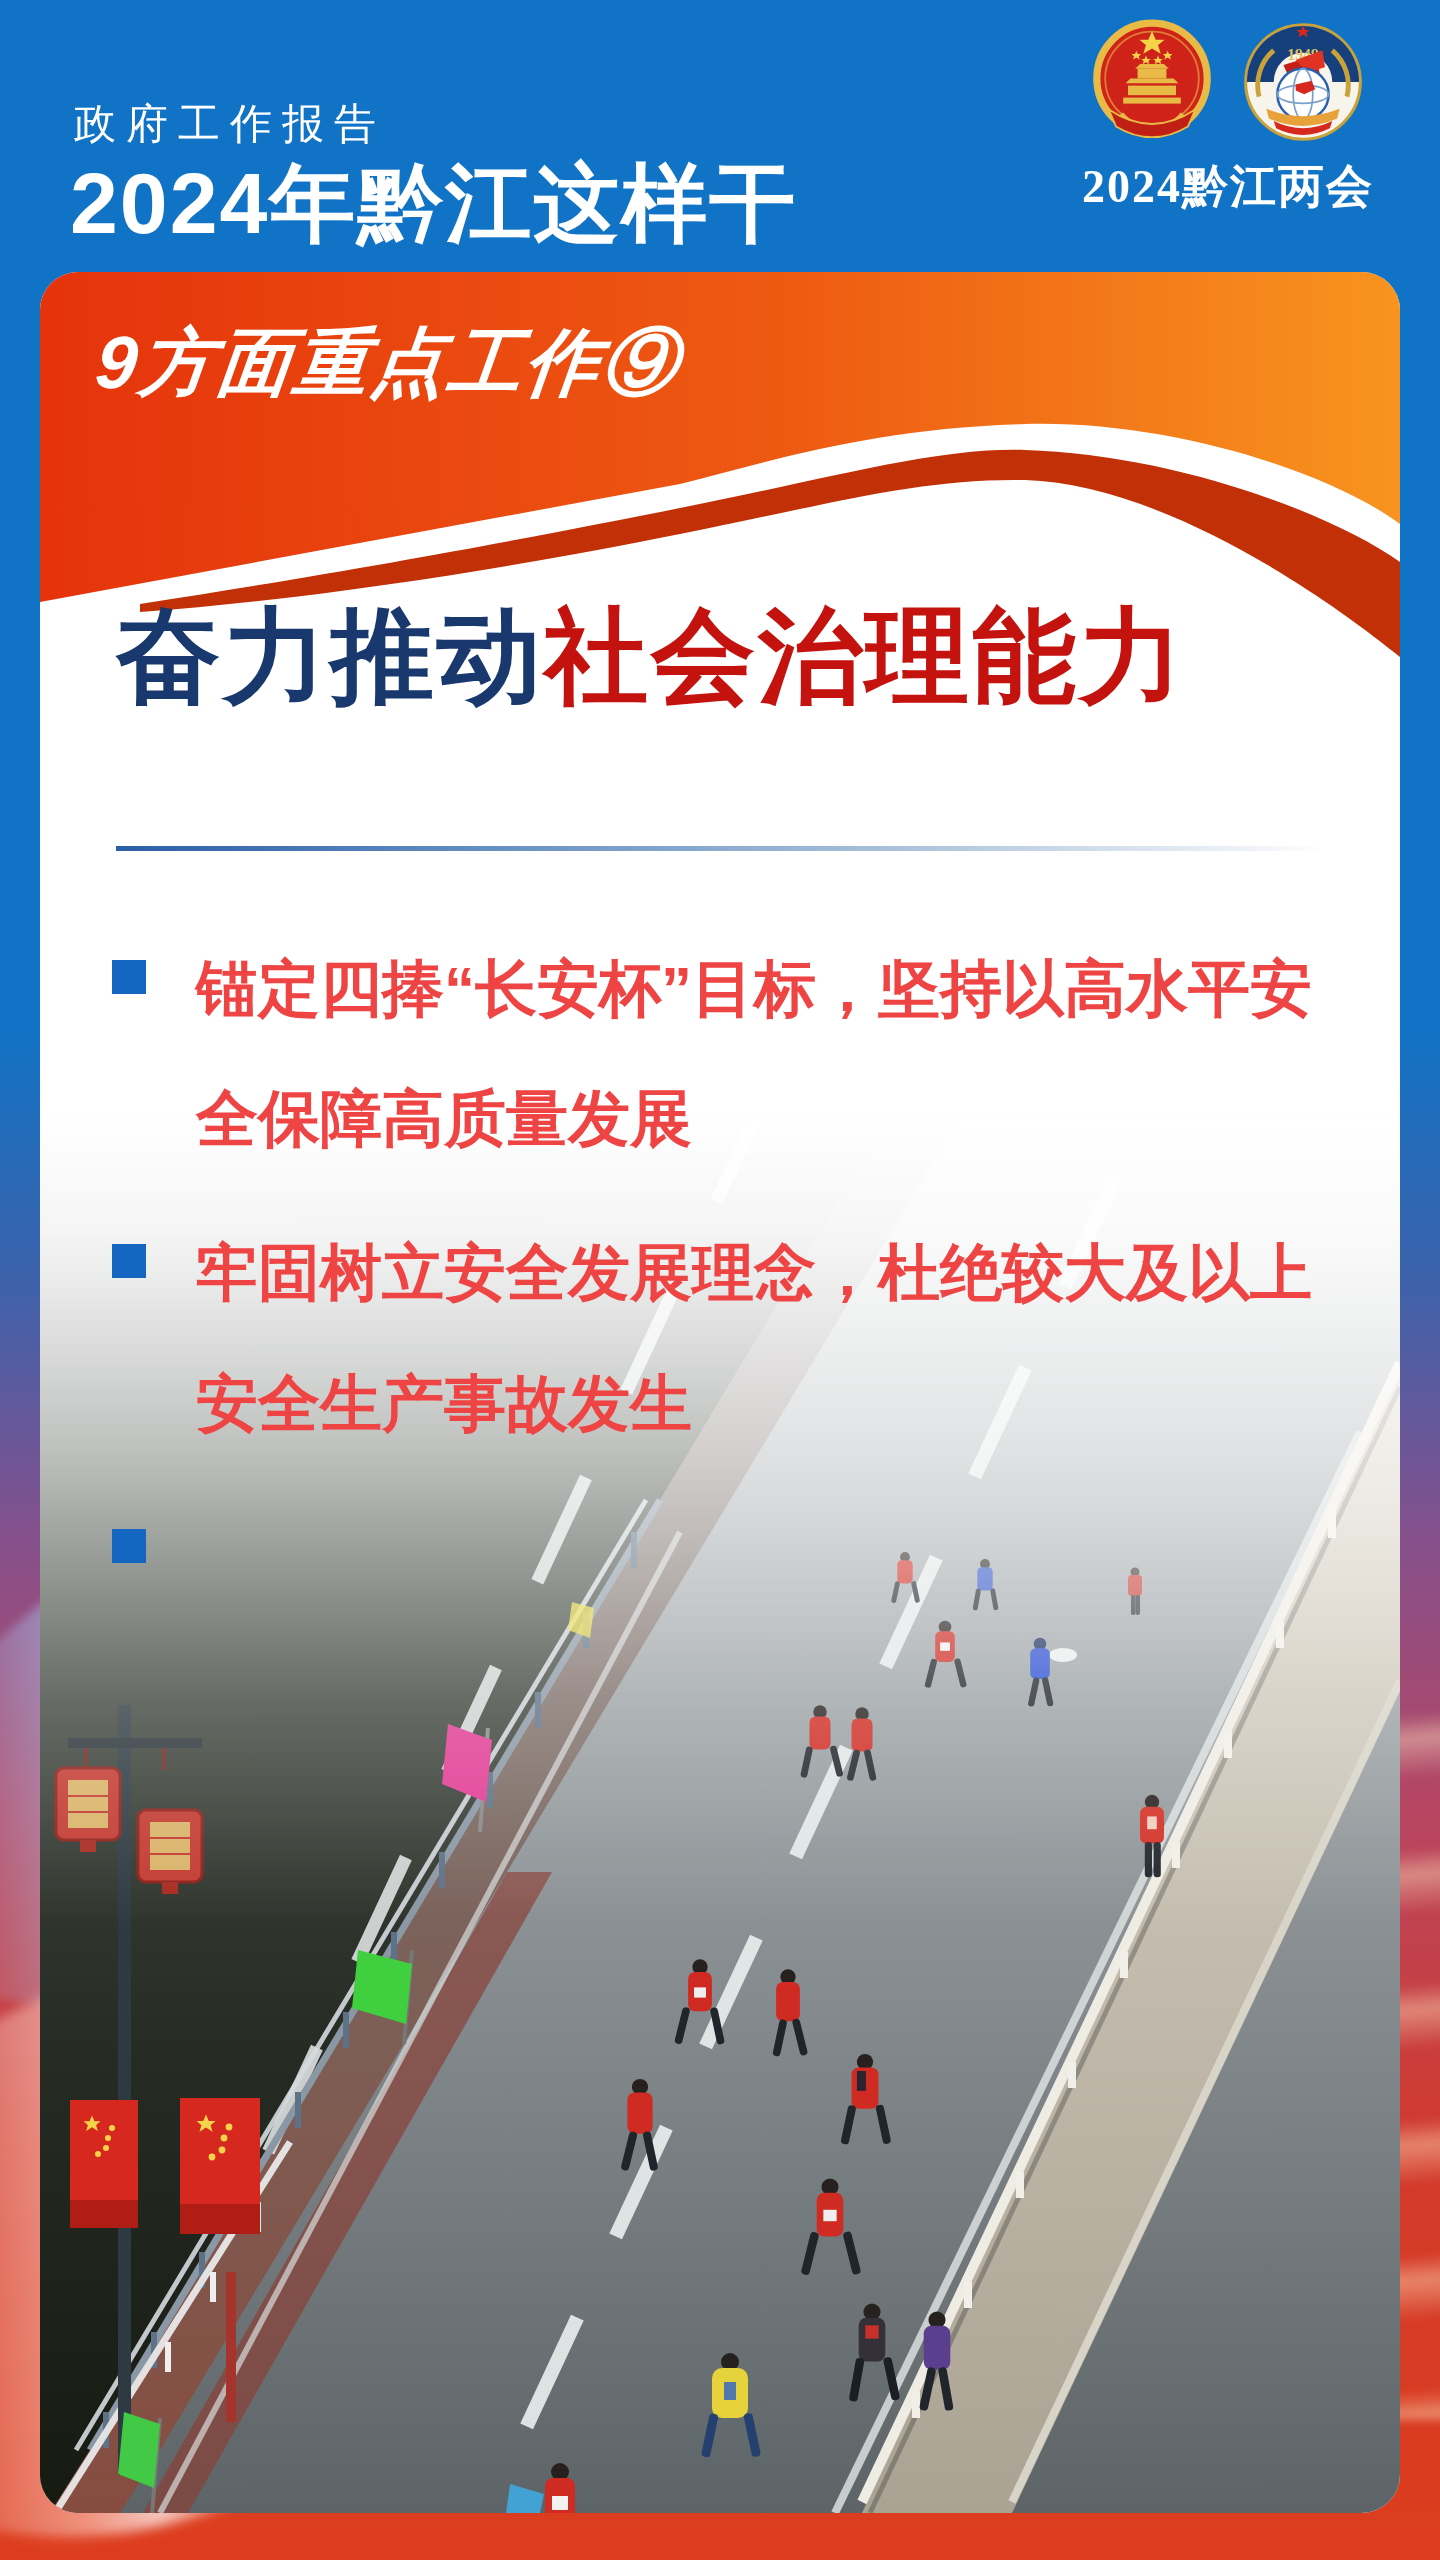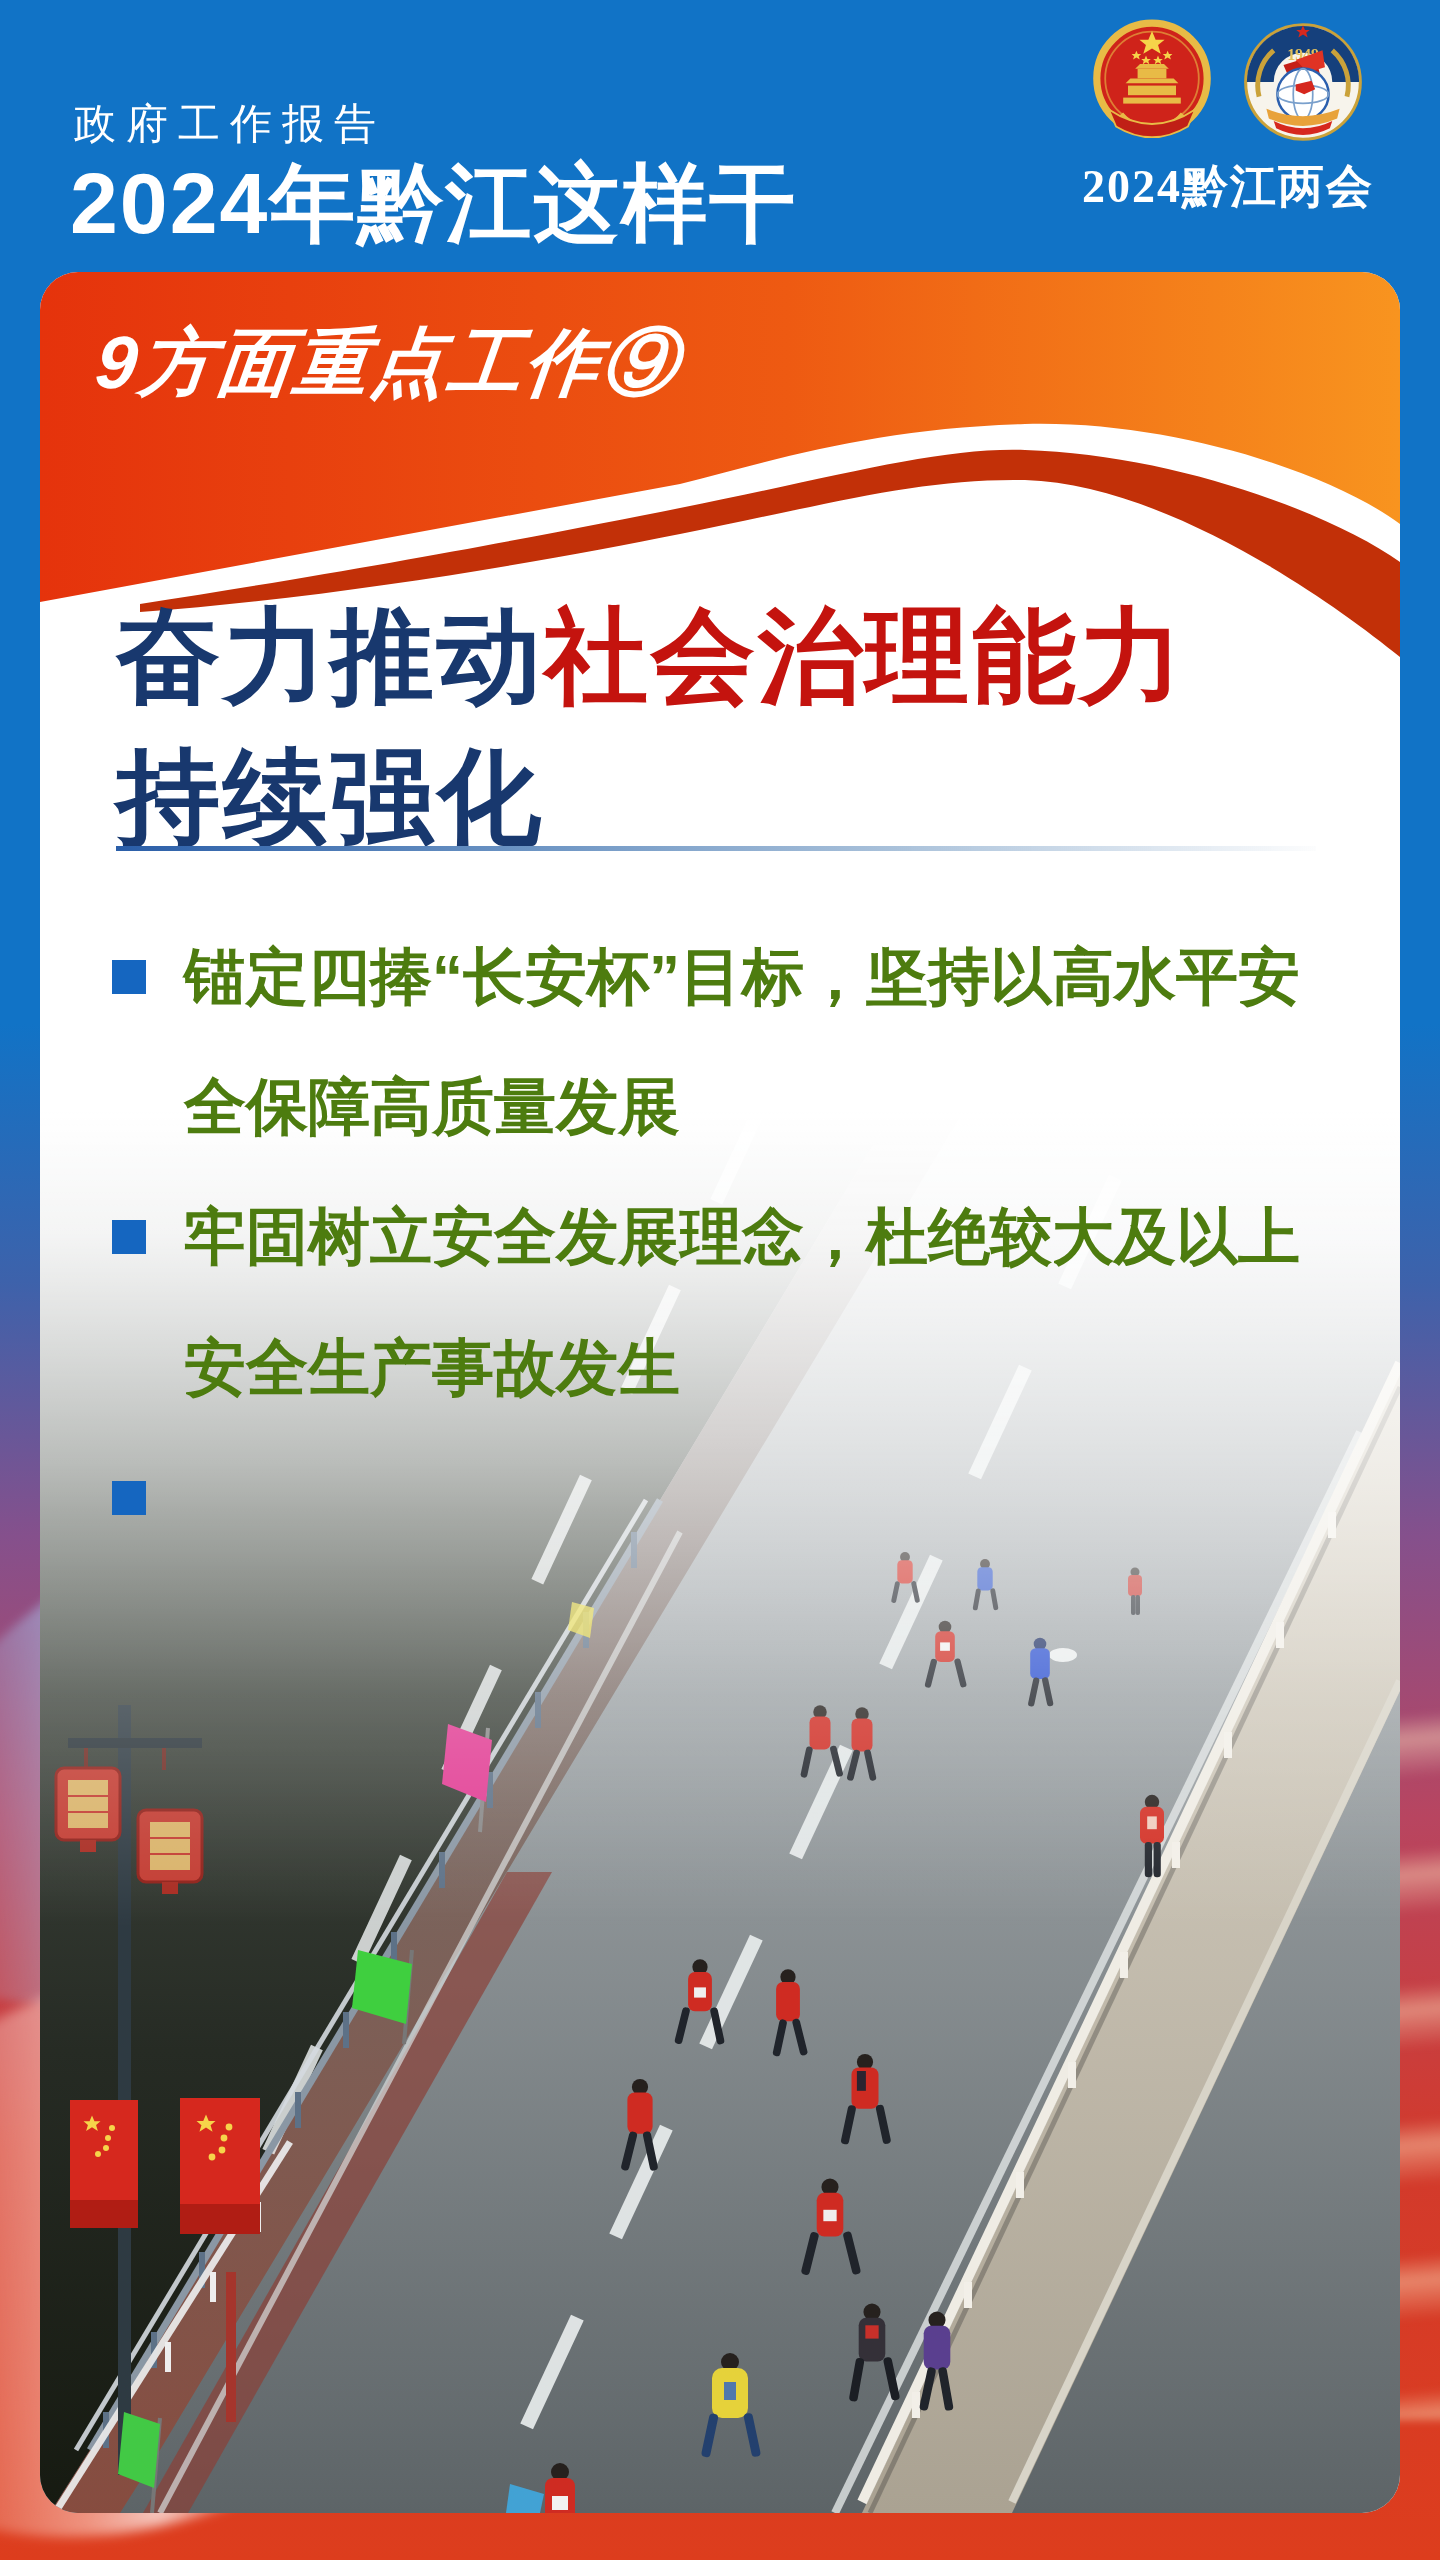--- a/index.html
+++ b/index.html
@@ -36,21 +36,21 @@
   .heading{position:absolute;left:74px;top:312px;margin:2px;width:1240px;
     font-family:"Liberation Serif",serif;font-weight:900;font-size:104px;line-height:1.36;letter-spacing:3px;}
   .navy{color:#18386e;}
   .red{color:#c4130e;}
   .h-line2{display:block;}
   .divider{position:absolute;left:76px;top:574px;width:1200px;height:5px;
     background:linear-gradient(90deg,#2a5ea8 0%,#6d95c4 35%,#a9c1da 65%,rgba(235,239,243,.15) 100%);}
   .bullets{position:absolute;left:72px;top:640px;width:1230px;margin:0;padding:0;list-style:none;}
   .bullets li{display:flex;align-items:flex-start;}
   .bullets .sq{flex:0 0 34px;width:34px;height:34px;margin-top:48px;margin-right:38px;background:#1566c0;}
-  .bullets p{margin:0;font-size:62px;line-height:2.1;font-weight:700;color:#4d7c0f;letter-spacing:0px;}
+  .bullets p{margin:12px;font-size:62px;line-height:2.1;font-weight:700;color:#ef4444;letter-spacing:0px;}
 </style>
 </head>
 <body>
 
 <div class="page">
 
   <div class="bg-streak streak-a"></div>
   <div class="bg-streak streak-b"></div>
   <div class="bg-streak streak-c"></div>
 
@@ -381,21 +381,20 @@
         </g>
       </svg>
       <div class="photo-fade"></div>
     </div>
 
     <div class="card-content">
       <h2 class="heading">
         <span>
           <span class="navy">奋力推动</span><span class="red">社会治理能力</span>
         </span>
-        <span class="h-line2 navy">持续强化</span>
       </h2>
       <div class="divider"></div>
       <ul class="bullets">
         <li>
             <span class="sq"></span>
             <p>锚定四捧“长安杯”目标，坚持以高水平安全保障高质量发展</p>
           </li>
         <li>
             <span class="sq"></span>
             <p>牢固树立安全发展理念，杜绝较大及以上安全生产事故发生</p>

